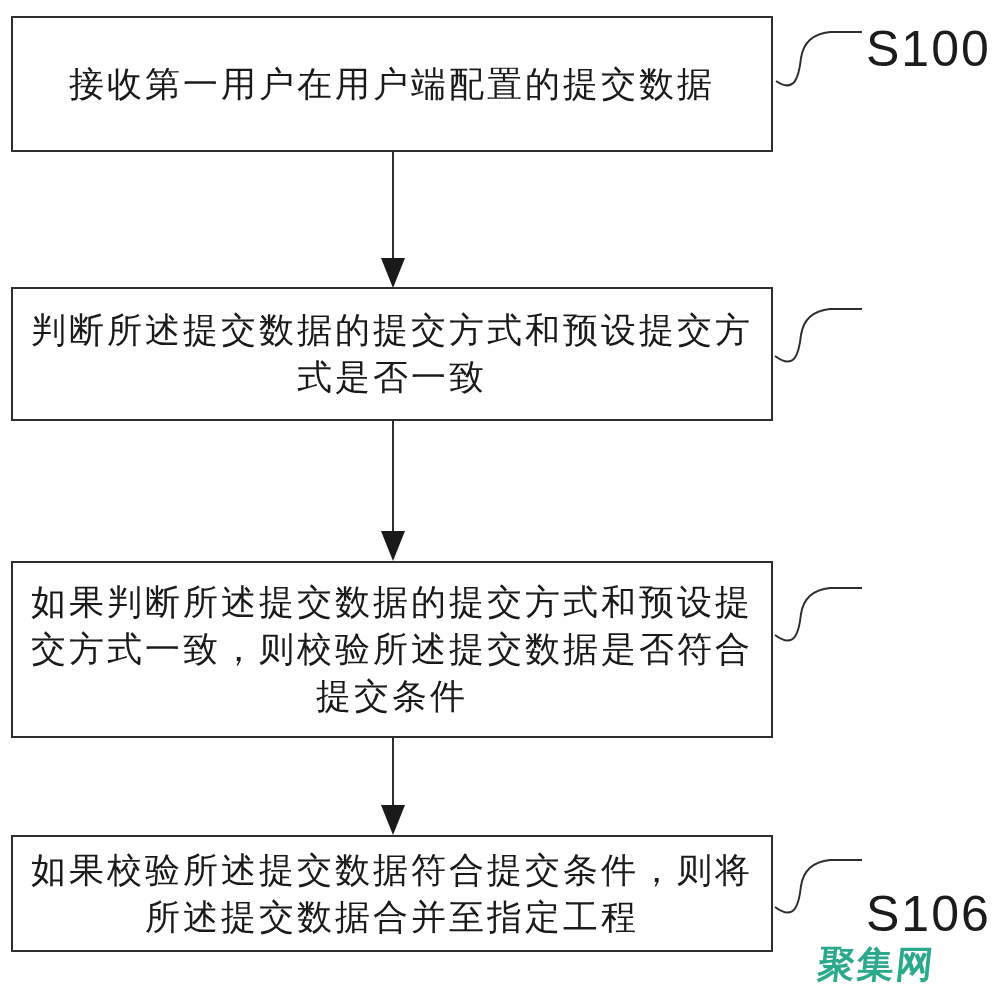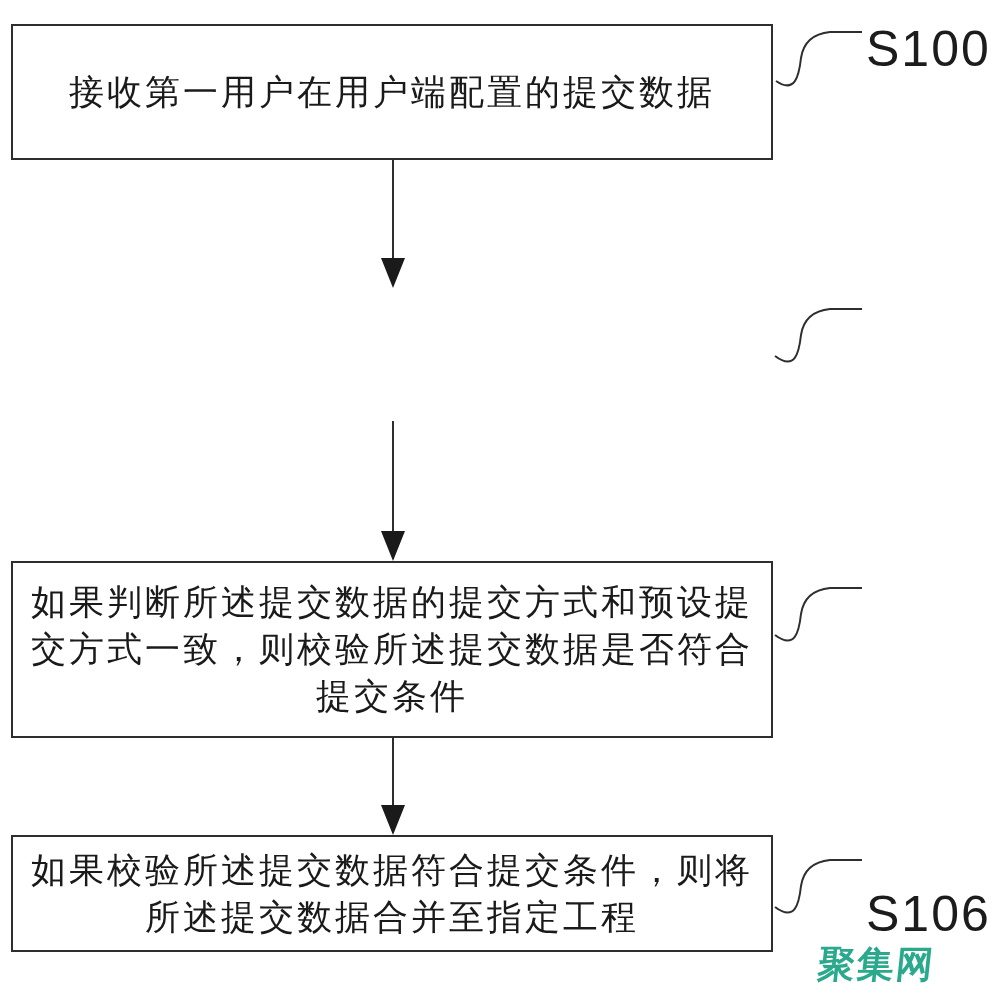--- a/index.html
+++ b/index.html
@@ -36,21 +36,21 @@
   }
   .box-text {
     width: 740px;
     font-size: 35px;
     letter-spacing: 3px;
     line-height: 47px;
     color: #1a1a1a;
     text-align: center;
     word-break: break-all;
   }
-  .box-1 { top: 24px;  height: 136px; }
+  .box-1 { top: 16px;  height: 136px; }
   .box-2 { top: 287px; height: 134px; }
   .box-3 { top: 561px; height: 177px; }
   .box-4 { top: 835px; height: 117px; }
   .step-label {
     position: absolute;
     left: 866px;
     width: 130px;
     font-family: Liberation Sans, sans-serif;
     font-size: 50px;
     letter-spacing: 2px;
@@ -98,20 +98,23 @@
     <path d="M 862 32 L 830 32 C 810 34 803 45 801 58 C 799 76 795 94 776 81" fill="none" stroke="#2e2e2e" stroke-width="2"></path>
     <path d="M 862 309 L 830 309 C 810 311 803 322 801 335 C 799 353 795 371 775 356" fill="none" stroke="#2e2e2e" stroke-width="2"></path>
     <path d="M 862 588 L 830 588 C 810 590 803 601 801 614 C 799 632 795 650 775 635" fill="none" stroke="#2e2e2e" stroke-width="2"></path>
     <path d="M 862 860 L 830 860 C 810 862 803 873 801 886 C 799 904 795 922 775 907" fill="none" stroke="#2e2e2e" stroke-width="2"></path>
   </svg>
 
   <div class="flow-box box-1">
     <div class="box-text">接收第一用户在用户端配置的提交数据</div>
   </div>
 
+  <div class="flow-box box-2">
+    <div class="box-text">判断所述提交数据的提交方式和预设提交方式是否一致</div>
+  </div>
 
   <div class="flow-box box-3">
     <div class="box-text">如果判断所述提交数据的提交方式和预设提交方式一致，则校验所述提交数据是否符合提交条件</div>
   </div>
 
   <div class="flow-box box-4">
     <div class="box-text">如果校验所述提交数据符合提交条件，则将所述提交数据合并至指定工程</div>
   </div>
 
   <div class="step-label label-1">S100</div>

